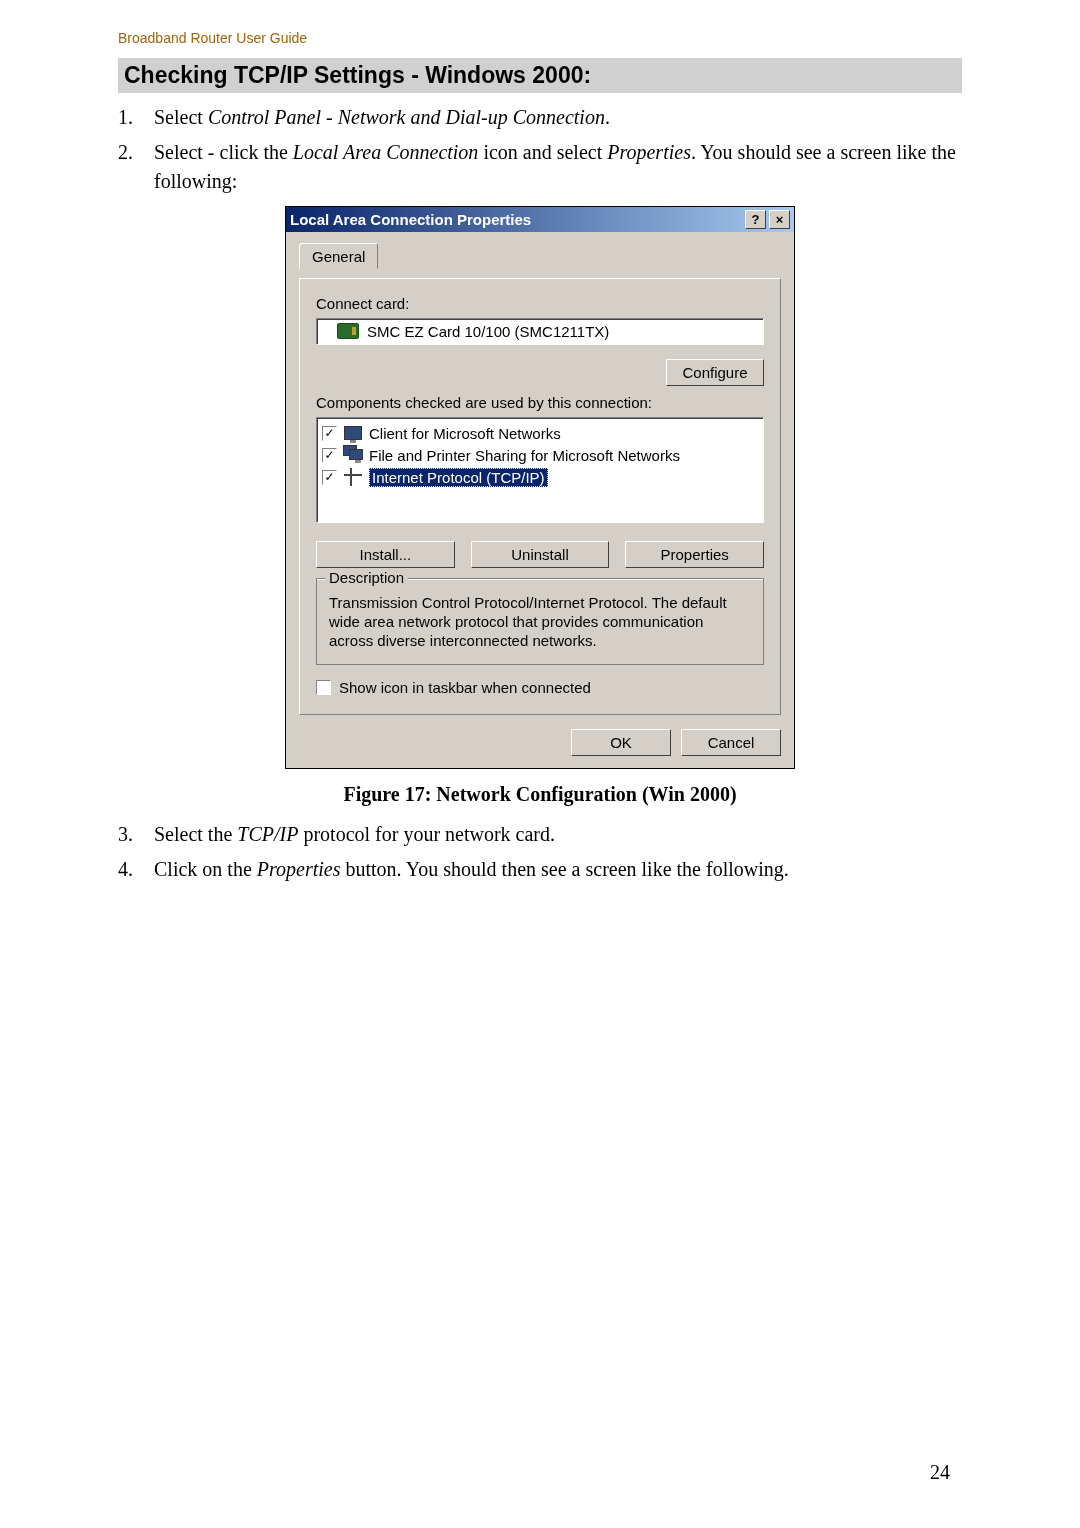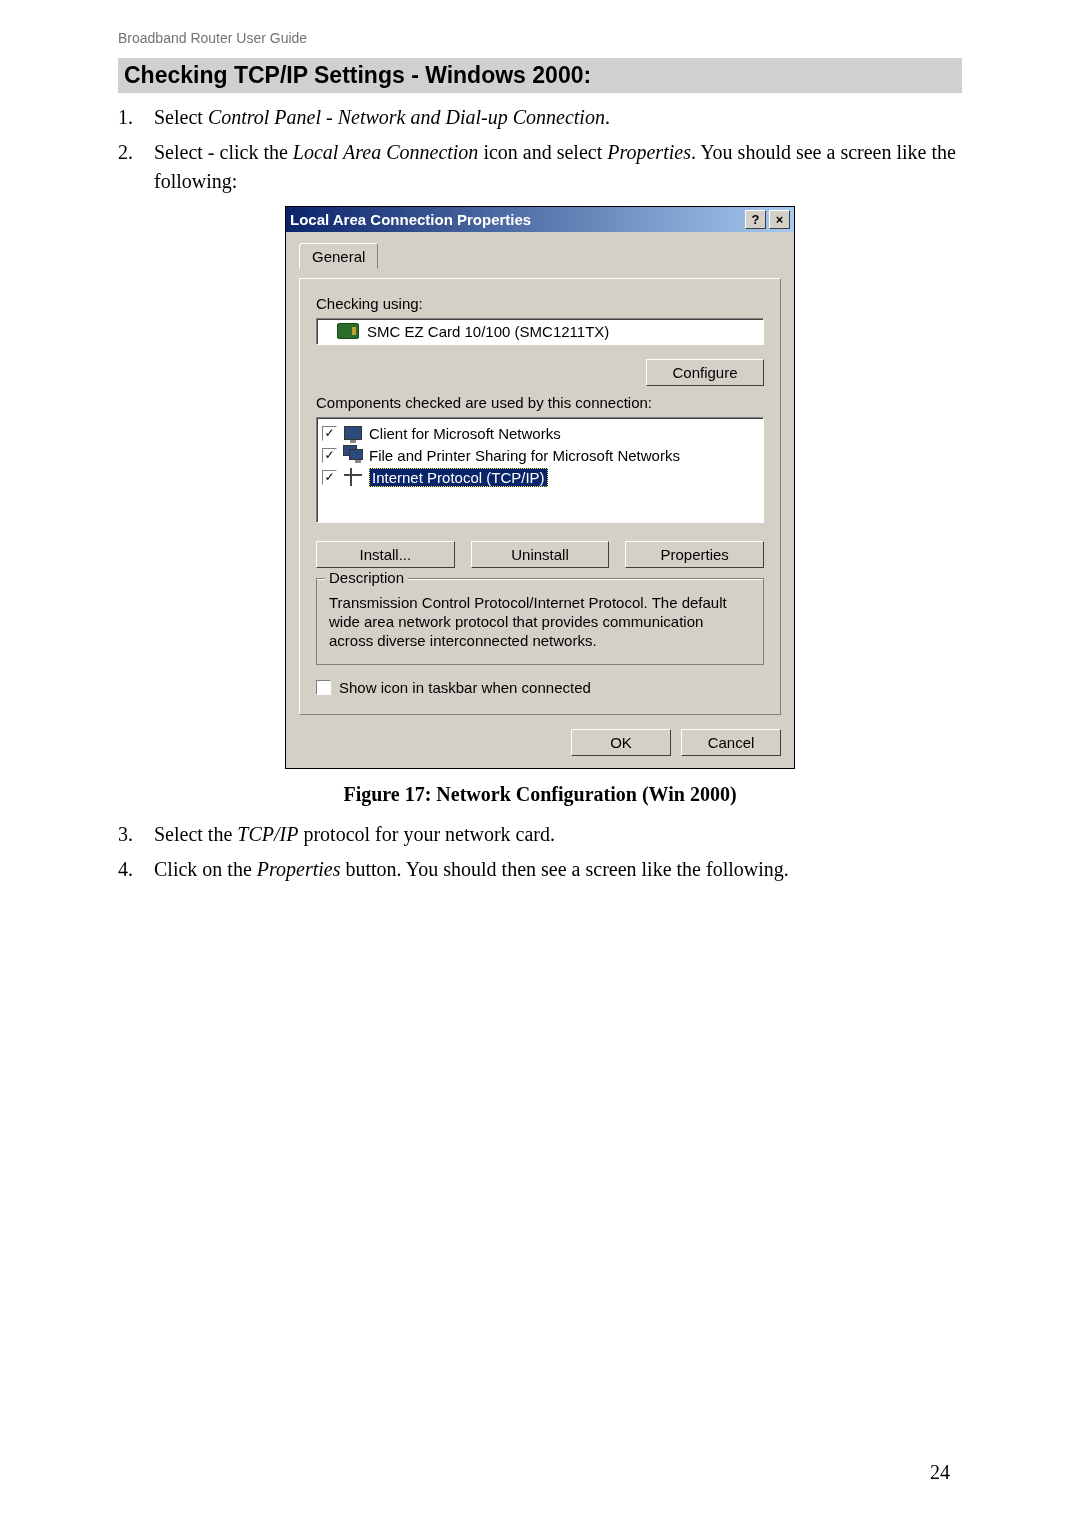--- a/index.html
+++ b/index.html
@@ -7,21 +7,21 @@
       background: #fff;
       font-family: "Times New Roman", Times, serif;
       width: 1080px;
       height: 1528px;
       position: relative;
       padding: 30px 118px 0 118px;
     }
     .header-text {
       font-family: Arial, Helvetica, sans-serif;
       font-size: 14px;
-      color: #737373;
+      color: #a16207;
       margin-bottom: 12px;
     }
     .section-heading {
       font-family: Arial, Helvetica, sans-serif;
       font-size: 23px;
       font-weight: bold;
       background: #d0d0d0;
       padding: 4px 6px;
       margin-bottom: 10px;
     }
@@ -127,21 +127,21 @@
       border-top: 1px solid #fff;
       border-left: 1px solid #fff;
       border-right: 1px solid #404040;
       border-bottom: 1px solid #404040;
       font-size: 15px;
       padding: 4px 0;
       text-align: center;
       cursor: default;
     }
     .btn-row-right { display: flex; justify-content: flex-end; margin-bottom: 8px; }
-    .btn-configure { width: 118px; }
+    .btn-configure { width: 98px; }
     .components-list {
       height: 106px;
       background: #fff;
       border-top: 1px solid #808080;
       border-left: 1px solid #808080;
       border-right: 1px solid #fff;
       border-bottom: 1px solid #fff;
       box-shadow: inset 1px 1px 0 #404040;
       padding: 4px 3px;
       margin-bottom: 18px;
@@ -268,21 +268,21 @@
       <div class="titlebar-buttons">
         <div class="tbtn">?</div>
         <div class="tbtn">×</div>
       </div>
     </div>
     <div class="dialog-body">
       <div class="tabs-row">
         <div class="tab-active">General</div>
       </div>
       <div class="tab-content">
-        <div class="label">Checking using:</div>
+        <div class="label">Connect card:</div>
         <div class="sunken adapter-box">
           <div class="nic-icon"></div>
           <span>SMC EZ Card 10/100 (SMC1211TX)</span>
         </div>
         <div class="btn-row-right">
           <div class="btn btn-configure">Configure</div>
         </div>
         <div class="label">Components checked are used by this connection:</div>
         <div class="components-list">
           <div class="comp-item">

